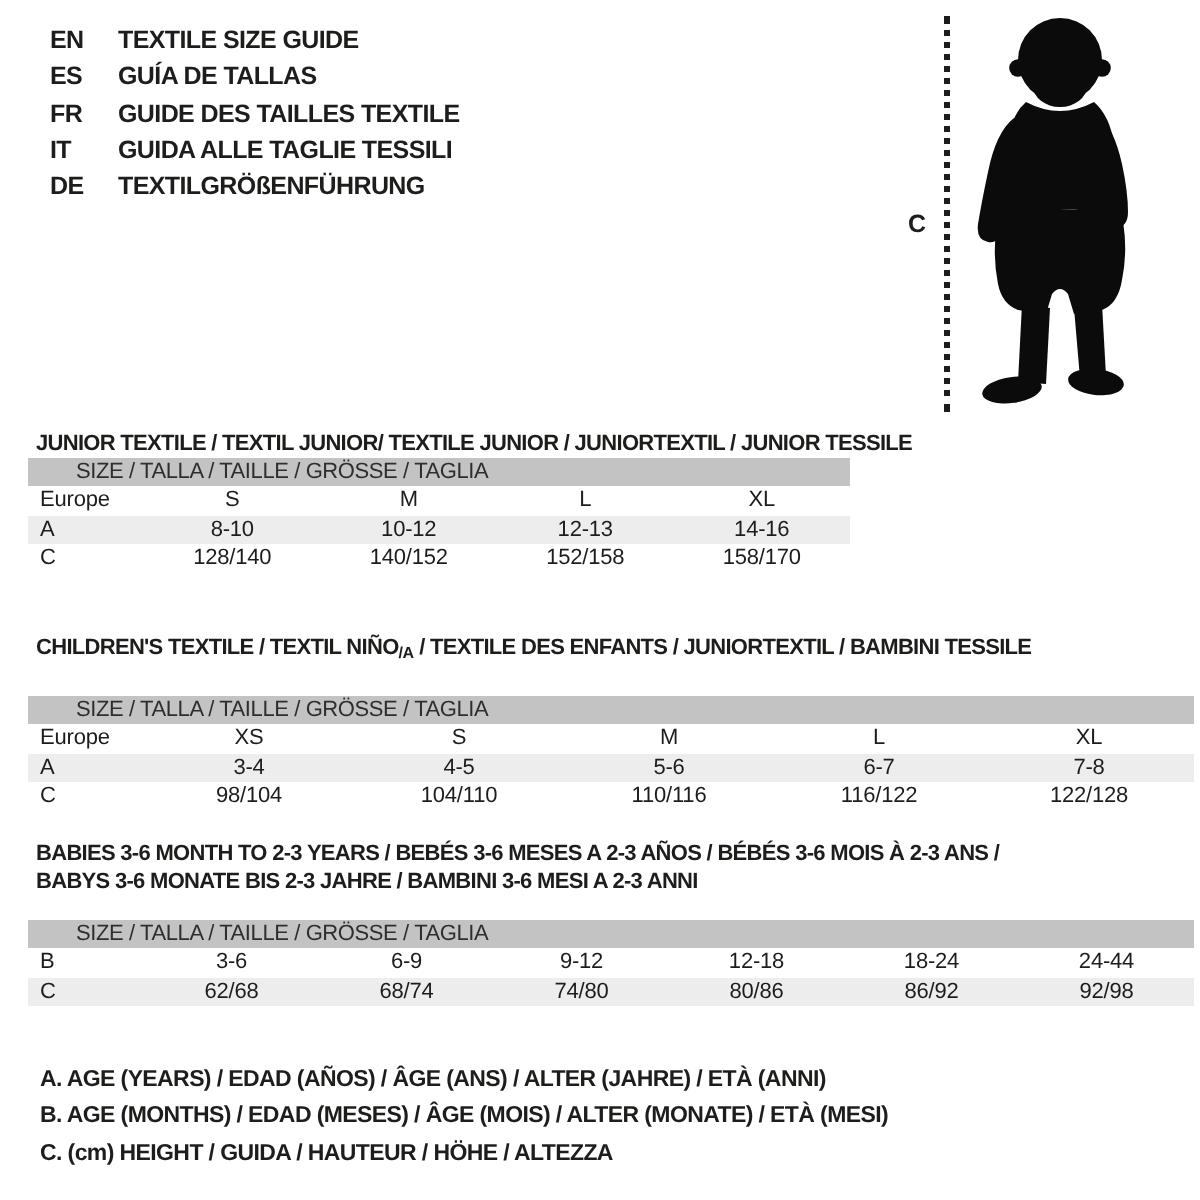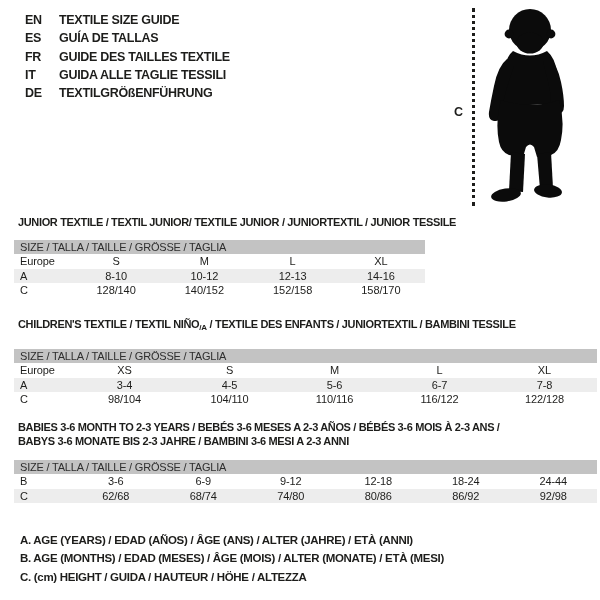--- a/index.html
+++ b/index.html
@@ -25,29 +25,29 @@
   
   .size-section { position:absolute; }
   .sec-junior   { left:14px; top:215px; width:411px; }
   .sec-children { left:14px; top:317px; width:583px; }
   .sec-babies   { left:14px; top:420px; width:583px; }
 
   .section-title {
     font-weight:bold; font-size:11px; line-height:14px;
     letter-spacing:-0.35px; margin:0 0 0 4px; white-space:nowrap;
   }
-  .sec-junior   .section-title { margin-bottom:11px; }
+  .sec-junior   .section-title { }
   .sec-children .section-title { margin-bottom:14px; }
   .sec-babies   .title-wrap    { margin-bottom:12px; }
   .title-sub { font-size:8px; vertical-align:-2px; letter-spacing:-0.2px; }
 
   .size-bar {
     height:14px; line-height:14px; background:#c3c3c3;
     font-size:11px; letter-spacing:-0.2px; color:#2e2e2e;
-    padding-left:6px;
+    padding-left:24px;
   }
   .trow { display:flex; align-items:center; height:14.6px; font-size:11px; letter-spacing:-0.1px; }
   .trow.striped { background:#ededed; }
   .tlabel { flex:0 0 58px; width:58px; padding-left:6px; box-sizing:border-box; }
   .tcell  { flex:1 1 0; text-align:center; }
 
   
   .notes { position:absolute; left:20px; top:531px; font-weight:bold; font-size:11.5px; line-height:18.3px; letter-spacing:-0.3px; }
 </style>
 </head>

